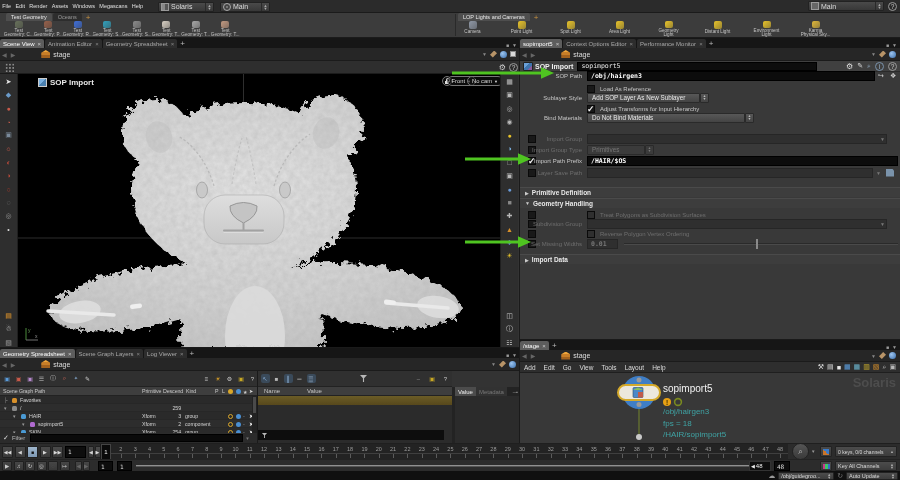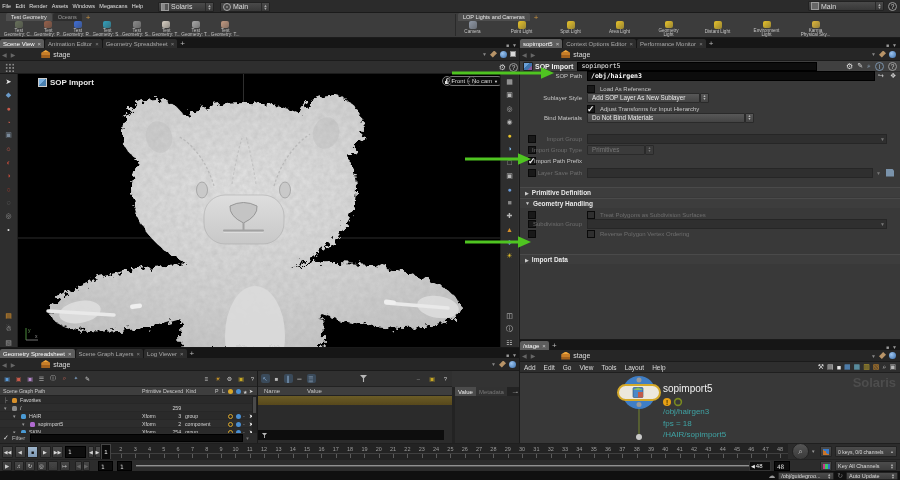--- a/index.html
+++ b/index.html
@@ -536,20 +536,21 @@
     <span class="spinbox" style="left:125px; background:#3b3b3b; color:#777;">
         <span>▲</span>
         <span>▼</span>
       </span>
   </div>
   <div class="prow" style="top:94.5px;">
     <span class="ovr-check">
         <span class="checkmark">✓</span>
       </span>
     <span class="plabel">Import Path Prefix</span>
+    <span class="pfield" style="width:311px;">/HAIR/$OS</span>
   </div>
   <div class="prow" style="top:106.5px;">
     <span class="ovr-check"></span>
     <span class="plabel dim">Layer Save Path</span>
     <span class="pfield dis" style="width:286px;"></span>
     <span class="abs" style="left:356px; top:2px; color:#777; font-size:5px;">▼</span>
     <span class="abs" style="left:366px; top:1px; width:8px; height:8px; background:#7a93ab; clip-path:polygon(0 0,75% 0,100% 25%,100% 100%,0 100%);"></span>
   </div>
 
   <div class="sect" style="top:126px;">
@@ -569,20 +570,27 @@
   <div class="prow" style="top:157.5px;">
     <span class="ovr-check"></span>
     <span class="plabel dim">Subdivision Group</span>
     <span class="pfield dis" style="width:300px;"></span>
     <span class="abs" style="left:360px; top:2px; color:#777; font-size:5px;">▼</span>
   </div>
   <div class="prow" style="top:168px;">
     <span class="ovr-check"></span>
     <span class="pcheck" style="background:#2f2f2f;"></span>
     <span class="pcheck-label dim">Reverse Polygon Vertex Ordering</span>
+  </div>
+  <div class="prow" style="top:177.5px;">
+    <span class="ovr-check"></span>
+    <span class="plabel dim">Set Missing Widths</span>
+    <span class="pfield dis" style="width:31px;">0.01</span>
+    <span class="slider-track" style="left:104px; width:274px;"></span>
+    <span class="slider-handle" style="left:236px;"></span>
   </div>
 
   <div class="sect" style="top:193px;">
     <span class="tri">▶</span>
     <span class="stext">Import Data</span>
   </div>
 </div>
 
 <div class="tabbar abs" id="ss-tabs" style="left:0; top:348px; width:520px; height:10px;">
     <span class="ptab active">

